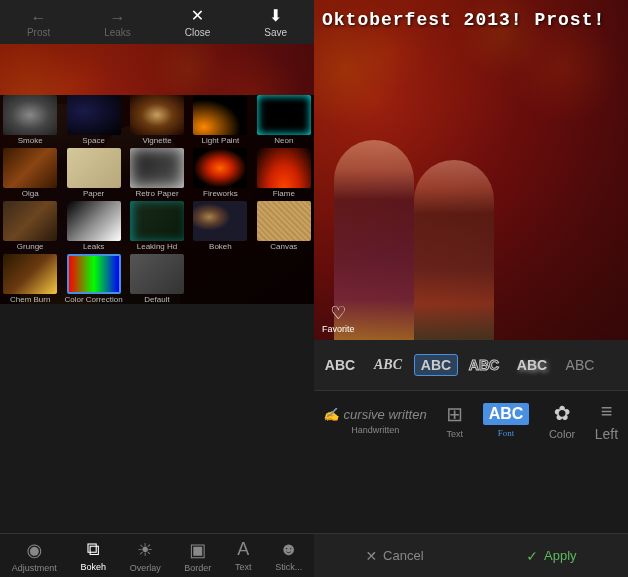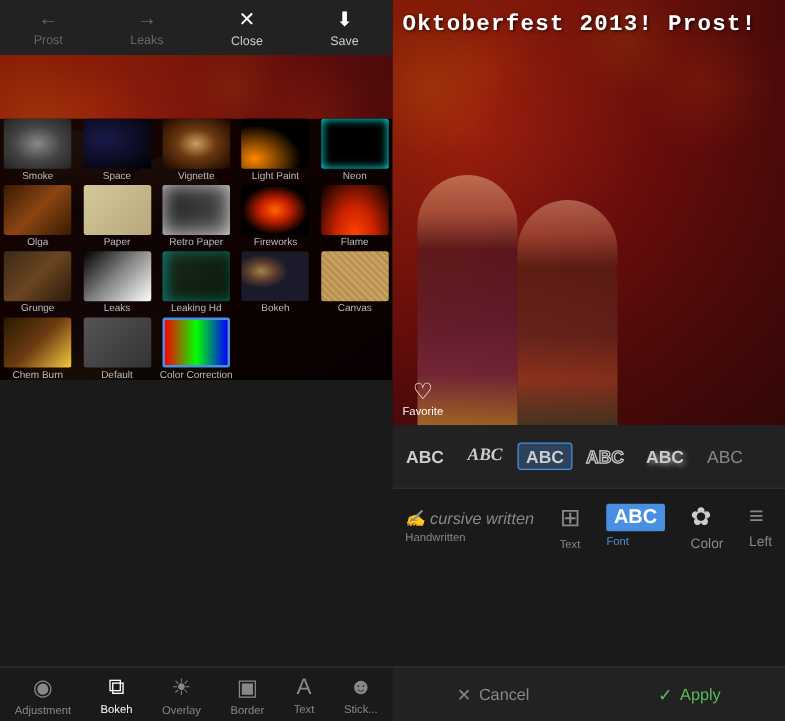--- a/index.html
+++ b/index.html
@@ -272,21 +272,21 @@
       align-items: center;
       background: #1a1a1a;
       padding: 6px 0;
       height: 60px;
       border-top: 1px solid #333;
     }
 
     .text-control-item {
       display: flex;
       flex-direction: column;
-      align-items: flex-start;
+      align-items: center;
       color: #888;
       font-size: 9px;
       cursor: pointer;
       gap: 3px;
     }
 
     .text-control-item.active {
       color: #4a90e2;
     }
 
@@ -466,26 +466,26 @@
         </div>
         <div class="effect-item">
           <div class="effect-thumb canvas"></div>
           <span class="effect-label">Canvas</span>
         </div>
         <div class="effect-item">
           <div class="effect-thumb chemburn"></div>
           <span class="effect-label">Chem Burn</span>
         </div>
         <div class="effect-item">
+          <div class="effect-thumb colorcorrection selected"></div>
+          <span class="effect-label">Color Correction</span>
+        </div>
+        <div class="effect-item">
           <div class="effect-thumb default"></div>
           <span class="effect-label">Default</span>
-        </div>
-        <div class="effect-item">
-          <div class="effect-thumb colorcorrection selected"></div>
-          <span class="effect-label">Color Correction</span>
         </div>
       </div>
     </div>
 
     <div class="bottom-toolbar-left">
       <div class="bottom-item">
         <span class="icon">◉</span>
         <span>Adjustment</span>
       </div>
       <div class="bottom-item active">
@@ -554,29 +554,29 @@
       <div class="text-control-item">
         <span class="text-control-icon" style="font-size:13px;font-style:italic;">✍ cursive written</span>
         <span style="font-size:9px;color:#888;">Handwritten</span>
       </div>
       <div class="text-control-item">
         <span class="text-control-icon">⊞</span>
         <span style="font-size:9px;">Text</span>
       </div>
       <div class="text-control-item active">
         <span class="text-control-preview selected">ABC</span>
-        <span style="font-size:9px;color:#4a90e2;">Font</span>
+        <span style="font-size:9px;color:#4a90e2;font-family:Liberation Serif, serif;">Font</span>
       </div>
       <div class="text-control-item">
         <span class="text-control-icon" style="color:#ccc;">✿</span>
         <span style="font-size:11px;">Color</span>
       </div>
       <div class="text-control-item">
         <span class="text-control-icon">≡</span>
-        <span style="font-size:11px;">Left</span>
+        <span style="font-size:14px;">Left</span>
       </div>
     </div>
 
     <div class="action-bar">
       <div class="action-btn">
         <span class="btn-icon">✕</span>
         <span>Cancel</span>
       </div>
       <div class="action-btn confirm">
         <span class="btn-icon">✓</span>

